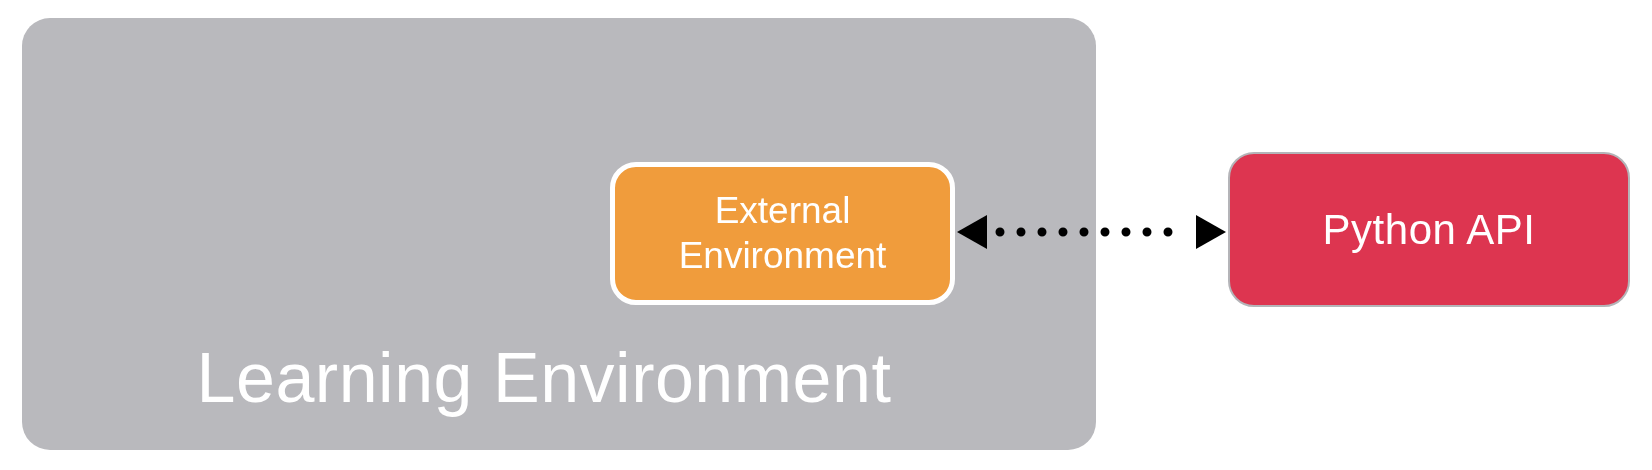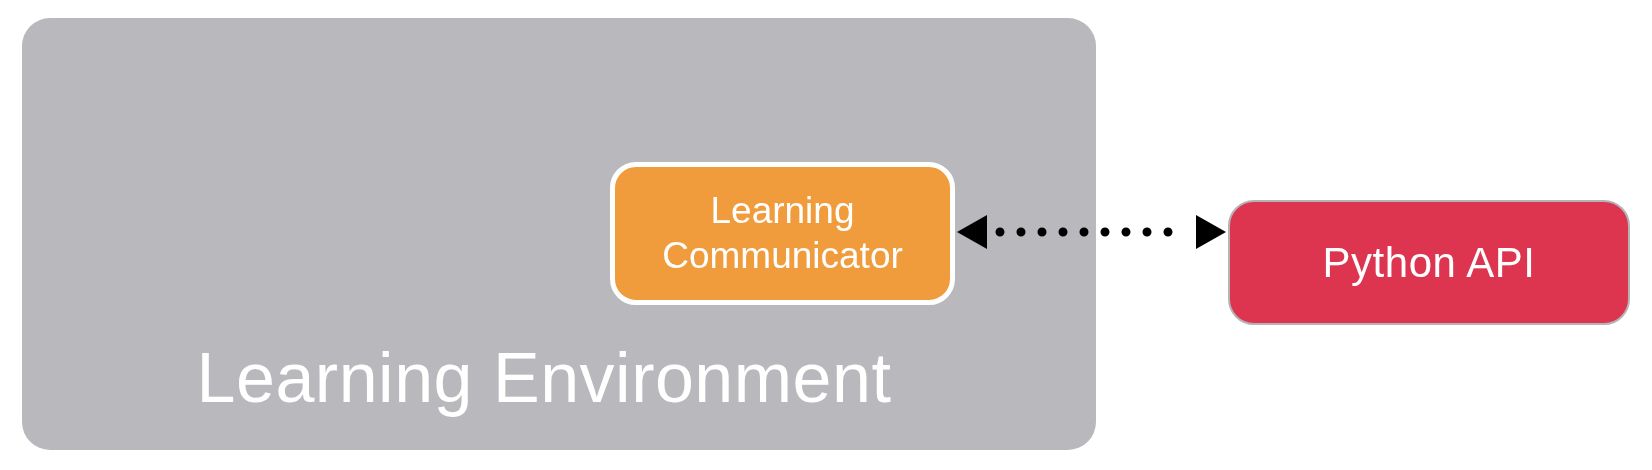--- a/index.html
+++ b/index.html
@@ -54,33 +54,32 @@
     color: var(--label-text, #ffffff);
     font-size: 37px;
     line-height: 1.2;
     padding: 0 26px;
   }
   .red-box {
     position: absolute;
     left: 1228px;
     top: 152px;
     width: 402px;
-    height: 125px;
+    height: 155px;
     box-sizing: border-box;
     background: var(--python-api-bg, #dd3550);
     border: 2px solid var(--python-api-border, #b4b4b8);
     border-radius: 26px;
     display: flex;
     align-items: center;
     justify-content: center;
     text-align: center;
     color: var(--label-text, #ffffff);
     font-size: 42px;
     letter-spacing: 0.5px;
-    margin-top: 48px;
   }
   .arrow-svg {
     position: absolute;
     left: 950px;
     top: 202px;
     width: 286px;
     height: 60px;
   }
   .arrow-dots {
     stroke: var(--arrow, #000000);
@@ -97,21 +96,21 @@
 </head>
 <body>
 
 <div class="canvas">
 
   <div class="gray-box">
     <div class="le-label">Learning Environment</div>
   </div>
 
   <div class="orange-box">
-    <span>Learning Communicator</span>
+    <span>External Environment</span>
   </div>
 
   <svg class="arrow-svg" viewBox="0 0 286 60">
     <polygon class="arrow-head" points="7,30 37,13 37,47"></polygon>
     <line class="arrow-dots" x1="50" y1="30" x2="234" y2="30"></line>
     <polygon class="arrow-head" points="276,30 246,13 246,47"></polygon>
   </svg>
 
   <div class="red-box">
     <span>Python API</span>

